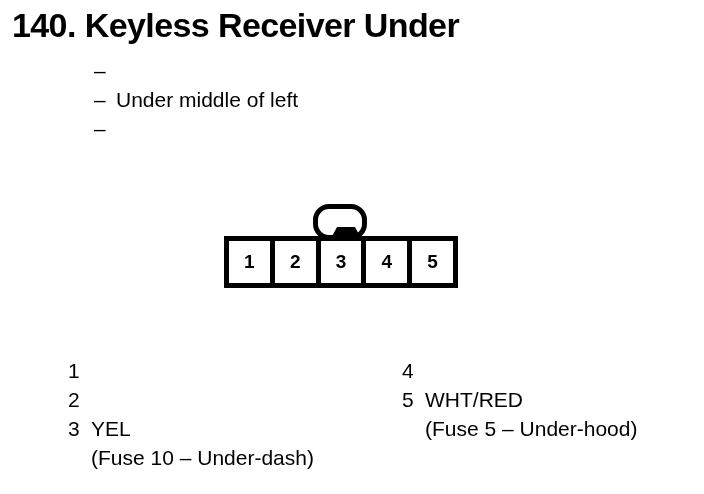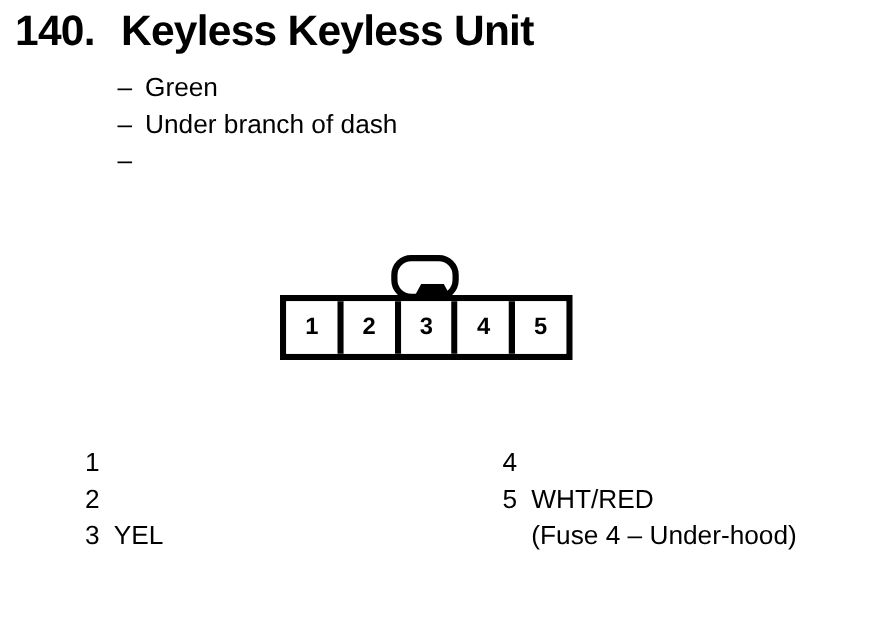--- a/index.html
+++ b/index.html
@@ -22,21 +22,21 @@
     position: absolute;
     left: 12px;
     top: 4px;
     font-size: 34px;
     font-weight: bold;
     letter-spacing: -0.6px;
     white-space: nowrap;
     line-height: 42px;
   }
   #page-title .title-num {
-    margin-right: 21px;
+    margin-right: 9px;
   }
 
   
   #spec-list {
     position: absolute;
     left: 94px;
     top: 56px;
     width: 560px;
   }
   #spec-list .spec-line {
@@ -140,31 +140,30 @@
     font-size: 21px;
     line-height: 29px;
     white-space: nowrap;
     padding-left: 23px;
   }
 </style>
 </head>
 <body>
 
 <div id="page-title">
-  <span class="title-num">140.</span><span>Keyless Keyless Unit</span>
+  <span class="title-num">140.</span><span>Keyless Receiver Under</span>
 </div>
 
 <div id="spec-list">
   <div class="spec-line">
     <span class="spec-dash">–</span>
-    <span>Green</span>
   </div>
   <div class="spec-line">
     <span class="spec-dash">–</span>
-    <span>Under branch of dash</span>
+    <span>Under middle of left</span>
   </div>
   <div class="spec-line">
     <span class="spec-dash">–</span>
   </div>
 </div>
 
 <div id="connector-diagram">
 
   <div id="connector-lock-tab">
     <div id="connector-lock-notch"></div>
@@ -196,27 +195,28 @@
     <div class="legend-row">
       <span class="legend-num">1</span>
     </div>
     <div class="legend-row">
       <span class="legend-num">2</span>
     </div>
     <div class="legend-row">
       <span class="legend-num">3</span>
       <span>YEL</span>
     </div>
+    <div class="legend-subline">(Fuse 10 – Under-dash)</div>
   </div>
 
   <div class="legend-col" id="legend-col-right">
     <div class="legend-row">
       <span class="legend-num">4</span>
       <span></span>
     </div>
     <div class="legend-row">
       <span class="legend-num">5</span>
       <span>WHT/RED</span>
     </div>
-    <div class="legend-subline">(Fuse 4 – Under-hood)</div>
+    <div class="legend-subline">(Fuse 5 – Under-hood)</div>
   </div>
 
 </div>
 
 </body></html>

